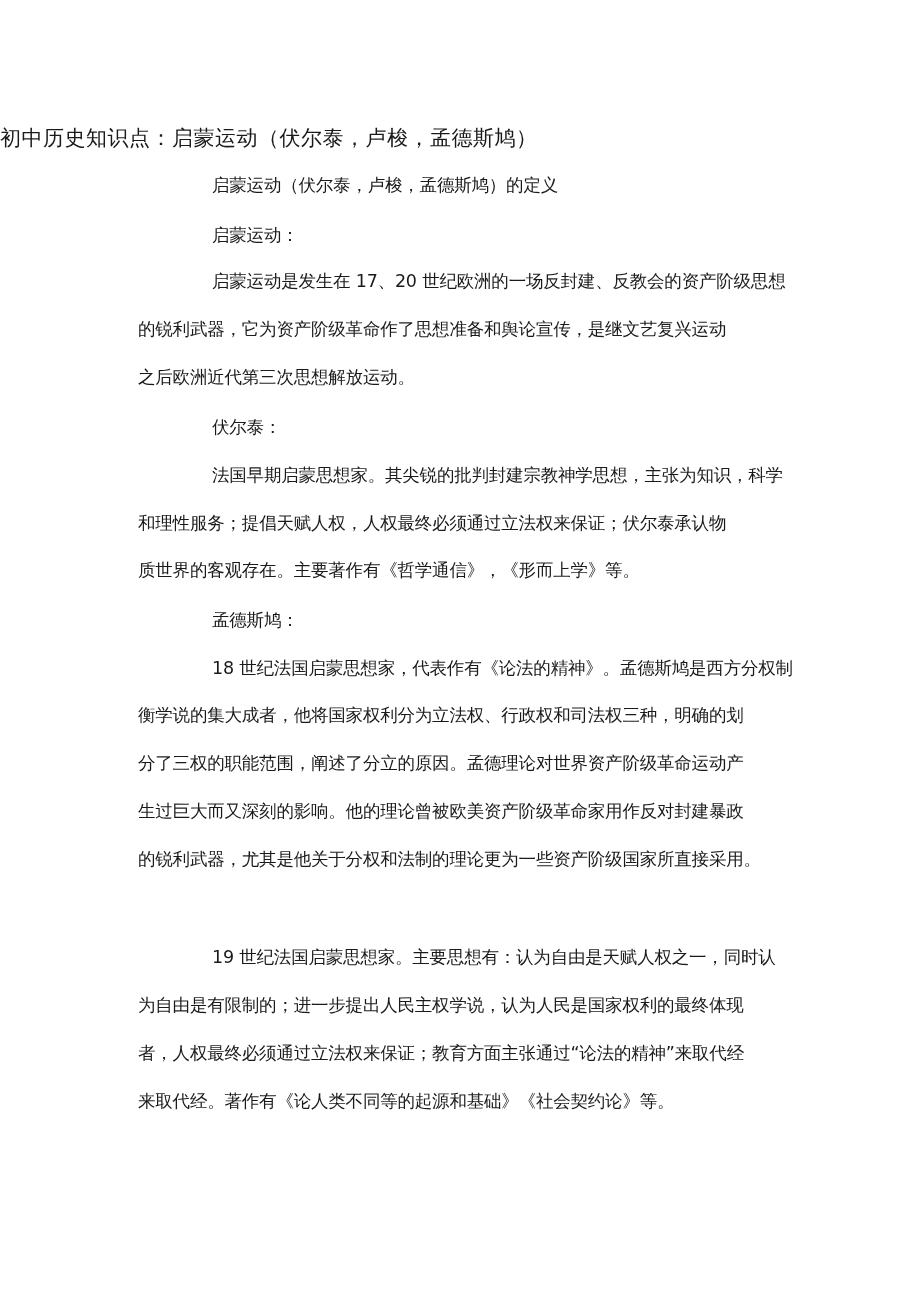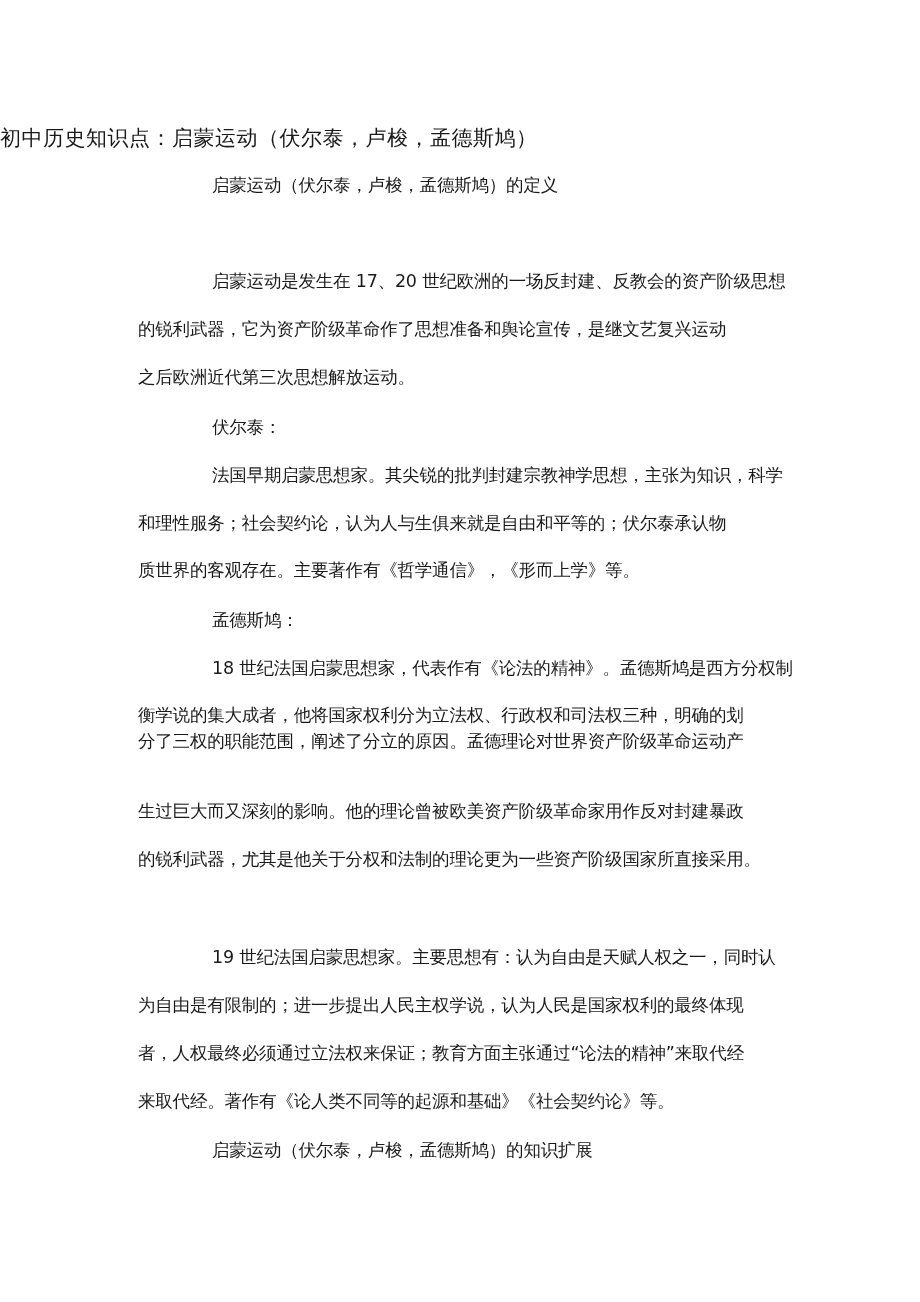--- a/index.html
+++ b/index.html
@@ -46,48 +46,48 @@
 </style>
 </head>
 <body>
 
 <div class="page">
 
   <div class="title">初中历史知识点：启蒙运动（伏尔泰，卢梭，孟德斯鸠）</div>
 
   <div class="line indent" style="top:172px">启蒙运动（伏尔泰，卢梭，孟德斯鸠）的定义</div>
 
+  <div class="line indent" style="top:222px">启蒙运动：</div>
 
   <div>
     <div class="line indent" style="top:268px">启蒙运动是发生在 17、20 世纪欧洲的一场反封建、反教会的资产阶级思想</div>
     <div class="line" style="top:316px">的锐利武器，它为资产阶级革命作了思想准备和舆论宣传，是继文艺复兴运动</div>
     <div class="line" style="top:364px">之后欧洲近代第三次思想解放运动。</div>
   </div>
 
   <div class="line indent" style="top:414px">伏尔泰：</div>
 
   <div>
     <div class="line indent" style="top:462px">法国早期启蒙思想家。其尖锐的批判封建宗教神学思想，主张为知识，科学</div>
-    <div class="line" style="top:510px">和理性服务；社会契约论，认为人与生俱来就是自由和平等的；伏尔泰承认物</div>
+    <div class="line" style="top:510px">和理性服务；提倡天赋人权，人权最终必须通过立法权来保证；伏尔泰承认物</div>
     <div class="line" style="top:557px">质世界的客观存在。主要著作有《哲学通信》，《形而上学》等。</div>
   </div>
 
   <div class="line indent" style="top:607px">孟德斯鸠：</div>
 
   <div>
     <div class="line indent" style="top:655px">18 世纪法国启蒙思想家，代表作有《论法的精神》。孟德斯鸠是西方分权制</div>
     <div class="line" style="top:702px">衡学说的集大成者，他将国家权利分为立法权、行政权和司法权三种，明确的划</div>
-    <div class="line" style="top:728px">分了三权的职能范围，阐述了分立的原因。孟德理论对世界资产阶级革命运动产</div>
+    <div class="line" style="top:750px">分了三权的职能范围，阐述了分立的原因。孟德理论对世界资产阶级革命运动产</div>
     <div class="line" style="top:798px">生过巨大而又深刻的影响。他的理论曾被欧美资产阶级革命家用作反对封建暴政</div>
     <div class="line" style="top:846px">的锐利武器，尤其是他关于分权和法制的理论更为一些资产阶级国家所直接采用。</div>
   </div>
 
 
   <div>
     <div class="line indent" style="top:944px">19 世纪法国启蒙思想家。主要思想有：认为自由是天赋人权之一，同时认</div>
     <div class="line" style="top:992px">为自由是有限制的；进一步提出人民主权学说，认为人民是国家权利的最终体现</div>
     <div class="line" style="top:1040px">者，人权最终必须通过立法权来保证；教育方面主张通过“论法的精神”来取代经</div>
     <div class="line" style="top:1088px">来取代经。著作有《论人类不同等的起源和基础》《社会契约论》等。</div>
   </div>
 
-  <div class="line indent" style="top:1137px">启蒙运动（伏尔泰，卢梭，孟德斯鸠）的知识扩展</div>
 
 </div>
 
 </body></html>

